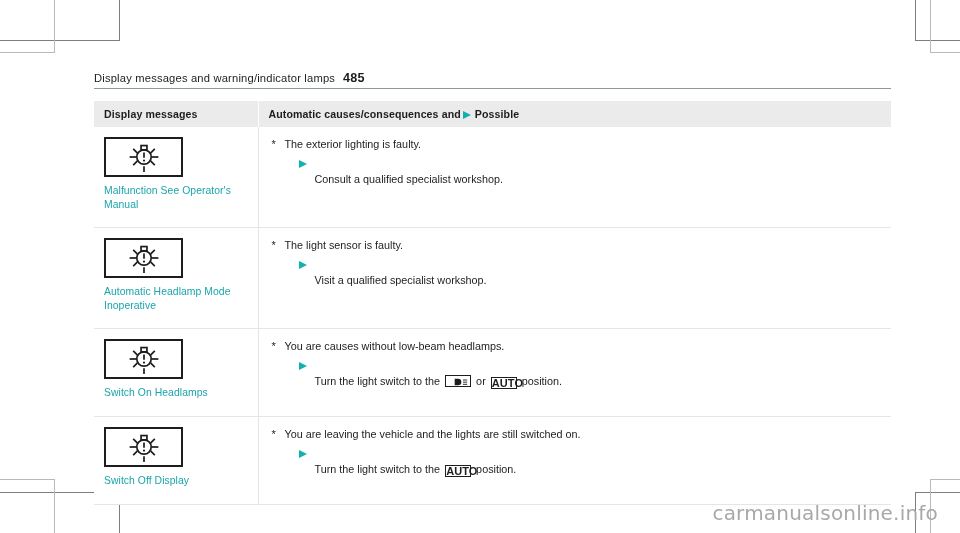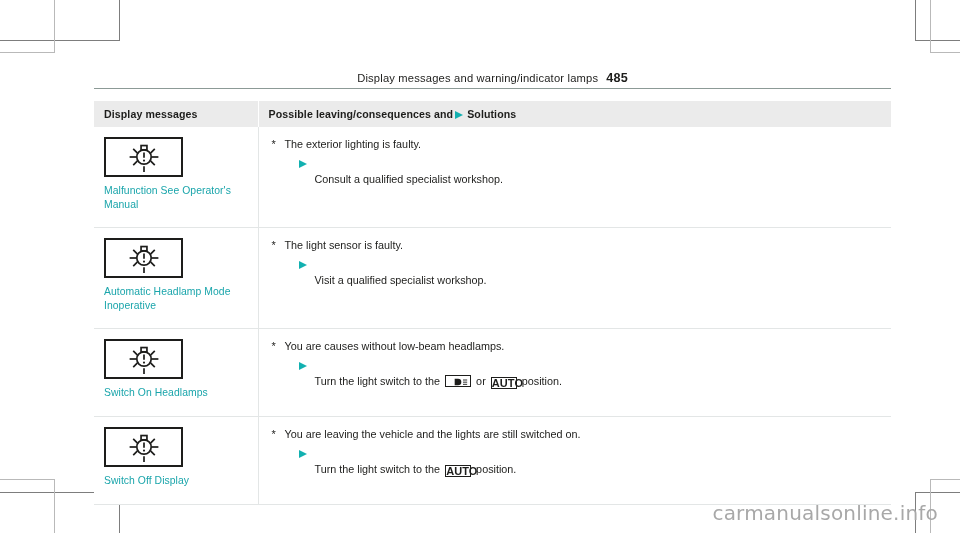--- a/index.html
+++ b/index.html
@@ -27,21 +27,21 @@
     border-width: 0;
   }
   .crop.light { border-color: #b9b9b9; }
 
   
   #running-header {
     position: absolute;
     left: 94px;
     top: 68px;
     width: 797px;
-    text-align: center;
+    text-align: left;
   }
   #running-header .rh-text {
     font-size: 11.2px;
     color: #1d1d1b;
     letter-spacing: .18px;
   }
   #running-header .rh-page {
     font-size: 12.6px;
     font-weight: bold;
     color: #1d1d1b;
@@ -212,21 +212,21 @@
   <div id="running-header">
     <span class="rh-text">Display messages and warning/indicator lamps</span><span class="rh-page">485</span>
   </div>
   <div id="header-rule"></div>
 
   <table id="msg-table">
     <thead>
       <tr>
         <th class="col-left">Display messages</th>
         <th class="col-right">
-          <span>Possible leaving/consequences and</span><span class="hdr-tri"></span><span>Solutions</span>
+          <span>Automatic causes/consequences and</span><span class="hdr-tri"></span><span>Possible</span>
         </th>
       </tr>
     </thead>
     <tbody id="table-body">
         <tr style="height: 78px;">
           <td class="cell-symbol">
             <div class="sym-box">
               <svg viewBox="0 0 64 52" width="50" height="34">
                 <g stroke="#1d1d1b" stroke-width="2.6" stroke-linecap="butt" fill="none">
                   <circle cx="32" cy="26" r="11"></circle>

